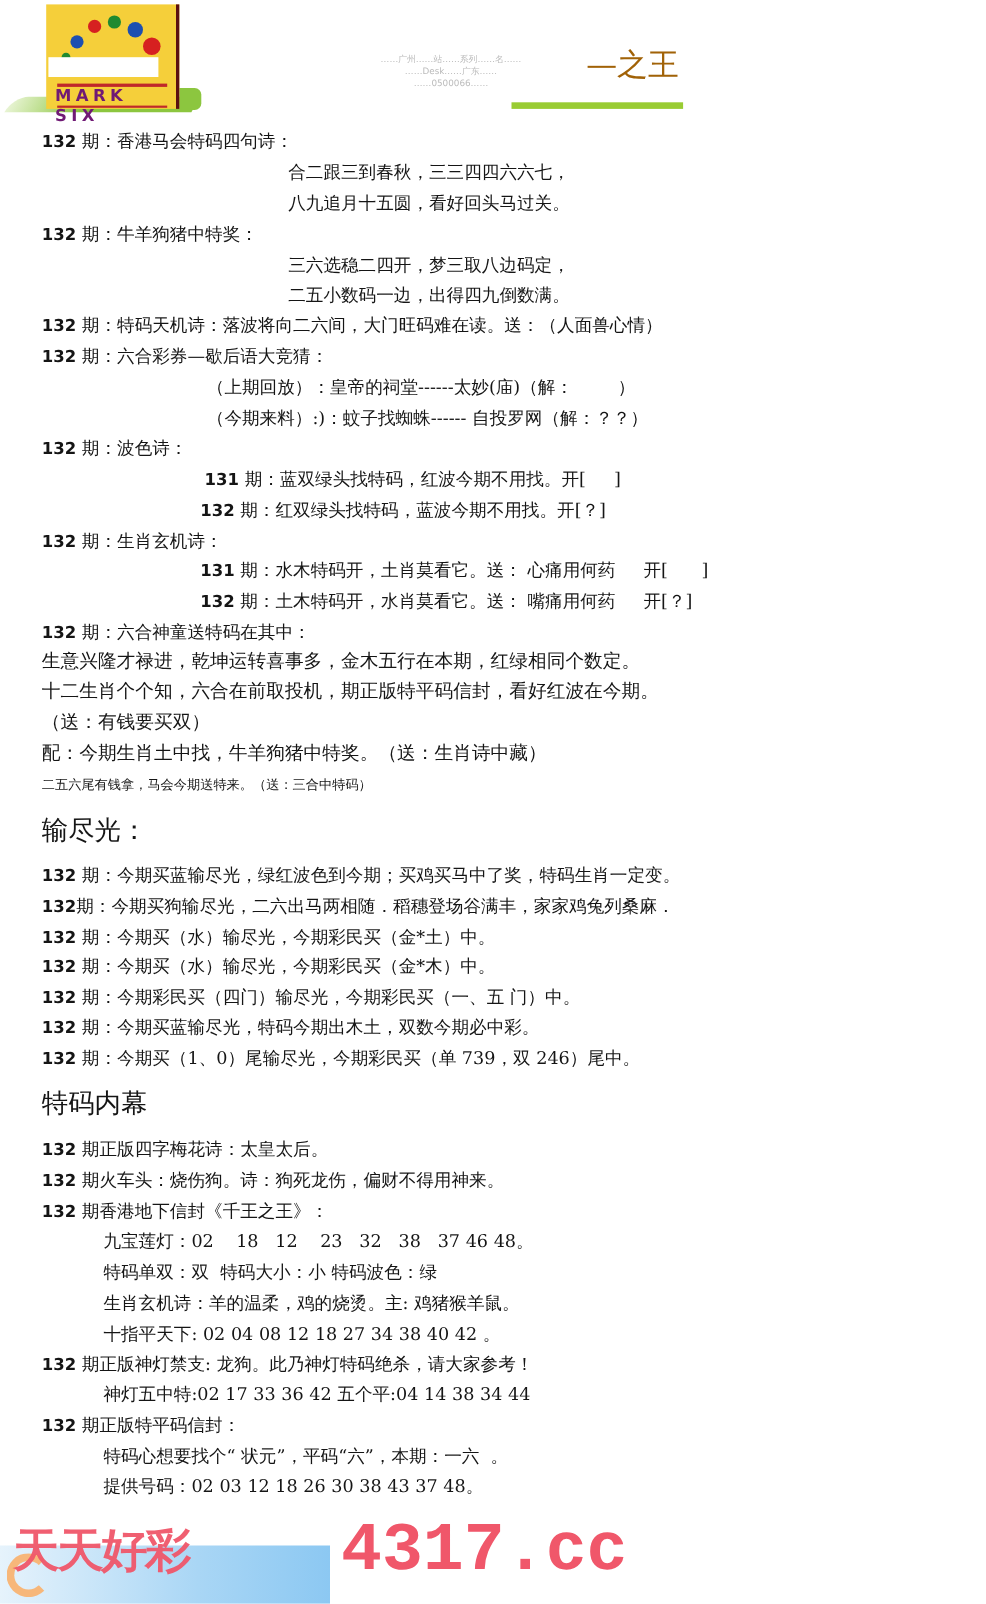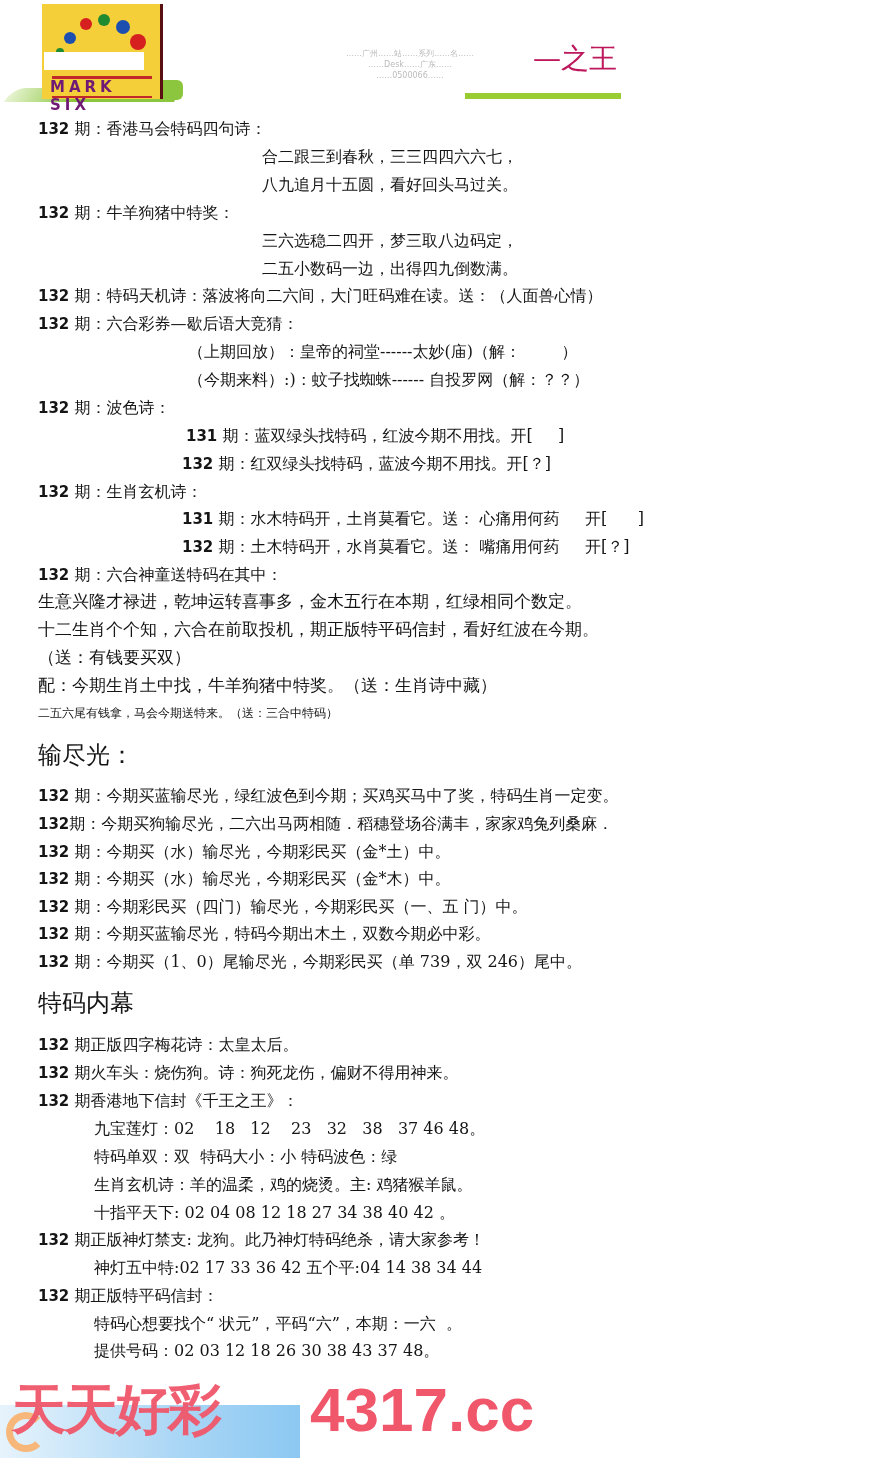--- a/index.html
+++ b/index.html
@@ -13,36 +13,36 @@
   .green-nub { position: absolute; left: 163px; top: 80px; width: 20px; height: 20px; background: #8cc63f; border-radius: 0 6px 6px 0; }
   .logo { position: absolute; left: 42px; top: 4px; width: 121px; height: 95px; background: #f5cf3a; border-right: 3px solid #5a1010; }
   .logo .dot { position: absolute; border-radius: 50%; }
   .logo .white-band { position: absolute; left: 2px; top: 48px; width: 100px; height: 18px; background: #fff; }
   .logo .underline1 { position: absolute; left: 10px; top: 72px; width: 100px; height: 3px; background: #c0282a; }
   .logo .brand { position: absolute; left: 8px; top: 74px; font-family: "DejaVu Sans", sans-serif; font-size: 15px; letter-spacing: 4px; color: #701a75; font-weight: bold; }
   .logo .underline2 { position: absolute; left: 10px; top: 92px; width: 100px; height: 2px; background: #c0282a; }
 
   .title { position: absolute; left: 296px; top: 2px; font-family: "DejaVu Serif", serif; font-size: 72px; font-weight: bold; color: #c8141c;
     letter-spacing: -2px; line-height: 84px; text-shadow: 1px 1px 0 #3a0000, -1px 0 0 #3a0000; }
-  .title-sub { position: absolute; left: 533px; top: 40px; font-size: 28px; color: #be185d; font-family: "DejaVu Serif", serif; }
+  .title-sub { position: absolute; left: 533px; top: 40px; font-size: 28px; color: #a16207; font-family: "DejaVu Serif", serif; }
   .faded-watermark { position: absolute; left: 300px; top: 48px; width: 220px; font-size: 8px; color: #bbb; font-family: "DejaVu Sans", sans-serif; line-height: 11px; text-align: center; }
   .header-bar { position: absolute; left: 465px; top: 93px; width: 156px; height: 6px; background: #99cc33; }
 
   .content { position: absolute; left: 0; top: 112px; width: 896px; }
   .line { position: absolute; font-size: 16px; line-height: 22px; white-space: pre; color: #151515; }
   .line .num { font-family: "DejaVu Sans", sans-serif; font-weight: bold; font-size: 15px; }
   .heading { position: absolute; font-size: 24px; line-height: 30px; color: #151515; }
 
   .footer { position: absolute; left: 0; top: 1360px; width: 896px; height: 98px; }
   .footer .blue-badge { position: absolute; left: 0; top: 45px; width: 300px; height: 53px;
     background: linear-gradient(90deg, #e6f3fc, #a9d6f5 60%, #8cc8f2); }
   .footer .orange-ring { position: absolute; left: 6px; top: 52px; width: 40px; height: 40px; border: 7px solid #f7b77a; border-radius: 50%; border-right-color: transparent; }
   .footer .badge-text { position: absolute; left: 60px; top: 52px; font-size: 30px; color: rgba(255,255,255,0.85); font-family: "DejaVu Sans", sans-serif; font-weight: bold; }
-  .footer .brand-cn { position: absolute; left: 12px; top: 10px; font-size: 54px; font-weight: bold; color: #f0576a; font-family: "DejaVu Sans", sans-serif; letter-spacing: -2px; line-height: 80px; opacity: 0.95; }
-  .footer .brand-url { position: absolute; left: 310px; top: 10px; font-size: 62px; font-weight: bold; color: #f0576a; font-family: Liberation Sans, sans-serif; line-height: 80px; }
+  .footer .brand-cn { position: absolute; left: 12px; top: 10px; font-size: 42px; font-weight: bold; color: #f0576a; font-family: "DejaVu Sans", sans-serif; letter-spacing: -2px; line-height: 80px; opacity: 0.95; }
+  .footer .brand-url { position: absolute; left: 310px; top: 10px; font-size: 62px; font-weight: bold; color: #f0576a; font-family: Liberation Mono, monospace; line-height: 80px; }
 </style>
 </head>
 <body>
 
 <div class="header">
   <div class="green-swoosh"></div>
   <div class="green-nub"></div>
   <div class="logo">
     <span class="dot" style="left:22px;top:28px;width:12px;height:12px;background:#1d4fb0"></span>
     <span class="dot" style="left:38px;top:14px;width:12px;height:12px;background:#d62020"></span>

